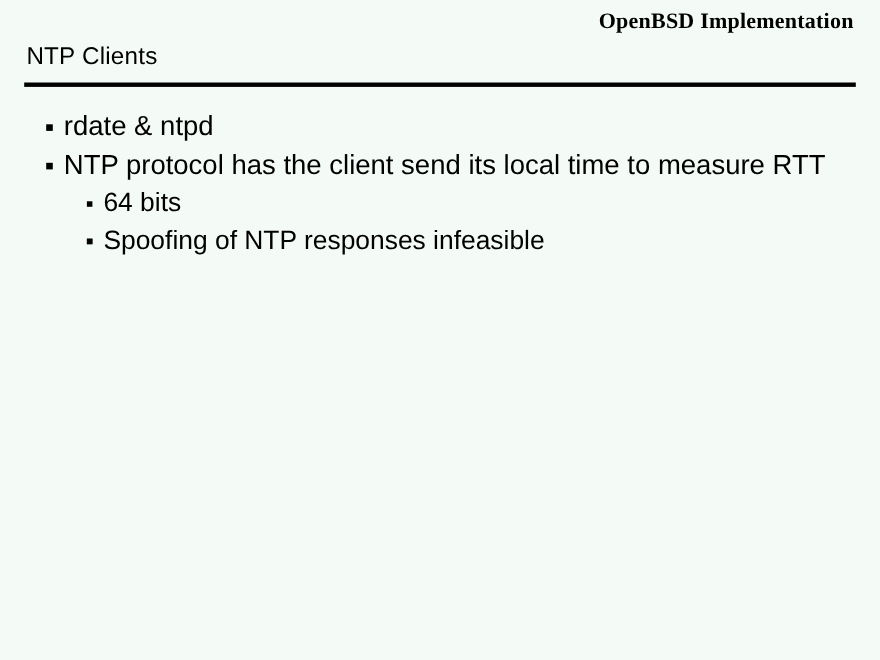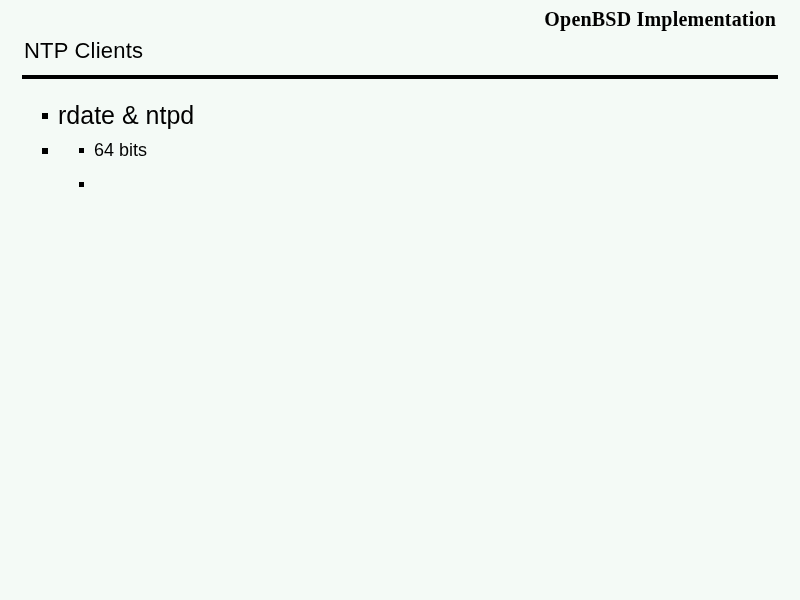--- a/index.html
+++ b/index.html
@@ -63,21 +63,21 @@
     font-size: 19px;
     line-height: 31px;
     white-space: nowrap;
   }
   li.bullet.lvl1 {
     margin-left: 0px;
     font-size: 25px;
   }
   li.bullet.lvl2 {
     margin-left: 36px;
-    font-size: 18px;
+    font-size: 24px;
     line-height: 30px;
   }
   li.bullet .marker {
     position: absolute;
     left: 2px;
     top: 13px;
     width: 6px;
     height: 6px;
     background: #000000;
   }
@@ -105,32 +105,34 @@
   <div class="content">
     <ul class="bullets">
 
       <li class="bullet lvl1">
         <span class="marker"></span>
         <span class="bullet-text">rdate &amp; ntpd</span>
       </li>
 
       <li class="bullet lvl1">
         <span class="marker"></span>
+        <span class="bullet-text">NTP protocol has the client send its local time to measure RTT</span>
       </li>
 
       <li class="bullet lvl2">
         <span class="marker"></span>
         <span class="bullet-text">64 bits</span>
       </li>
 
 
       <li class="bullet lvl2">
         <span class="marker"></span>
       </li>
 
       <li class="bullet lvl2">
         <span class="marker"></span>
+        <span class="bullet-text">Spoofing of NTP responses infeasible</span>
       </li>
 
     </ul>
   </div>
 
 </div>
 
 </body></html>

